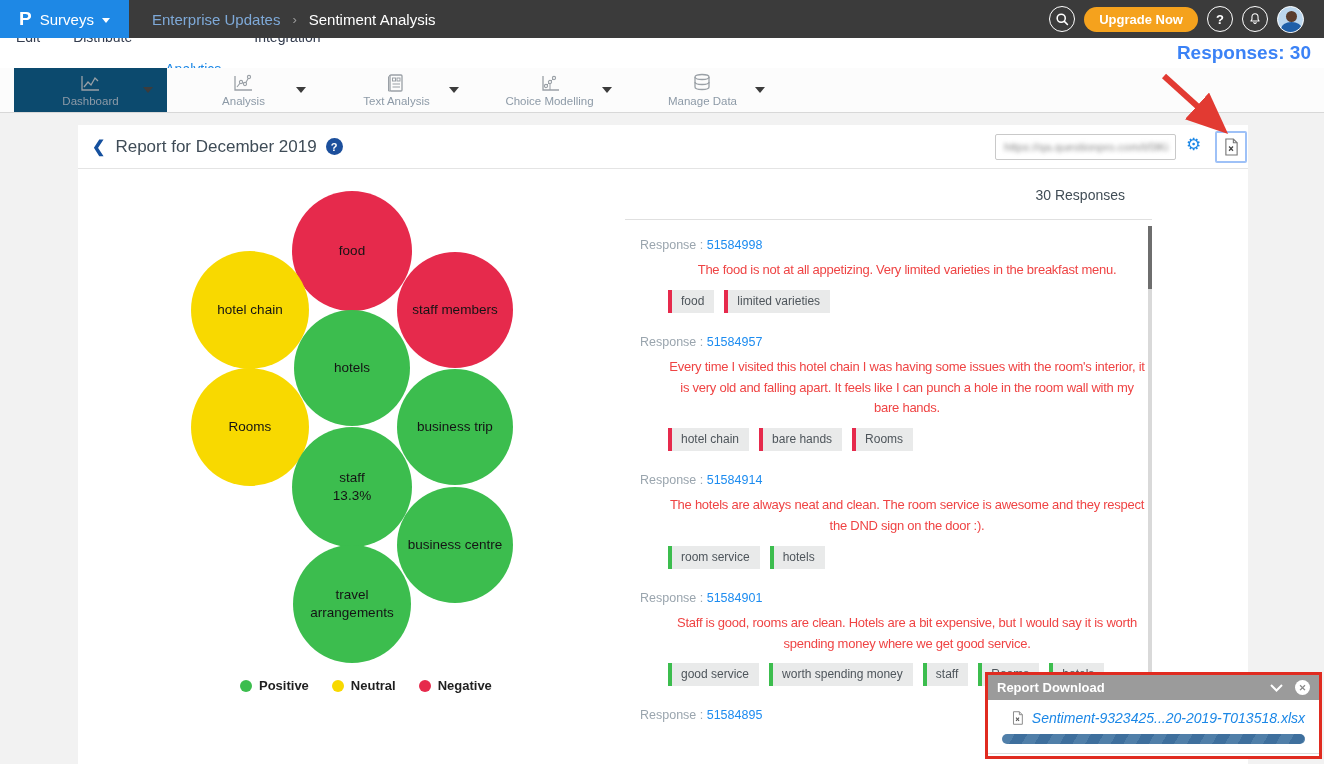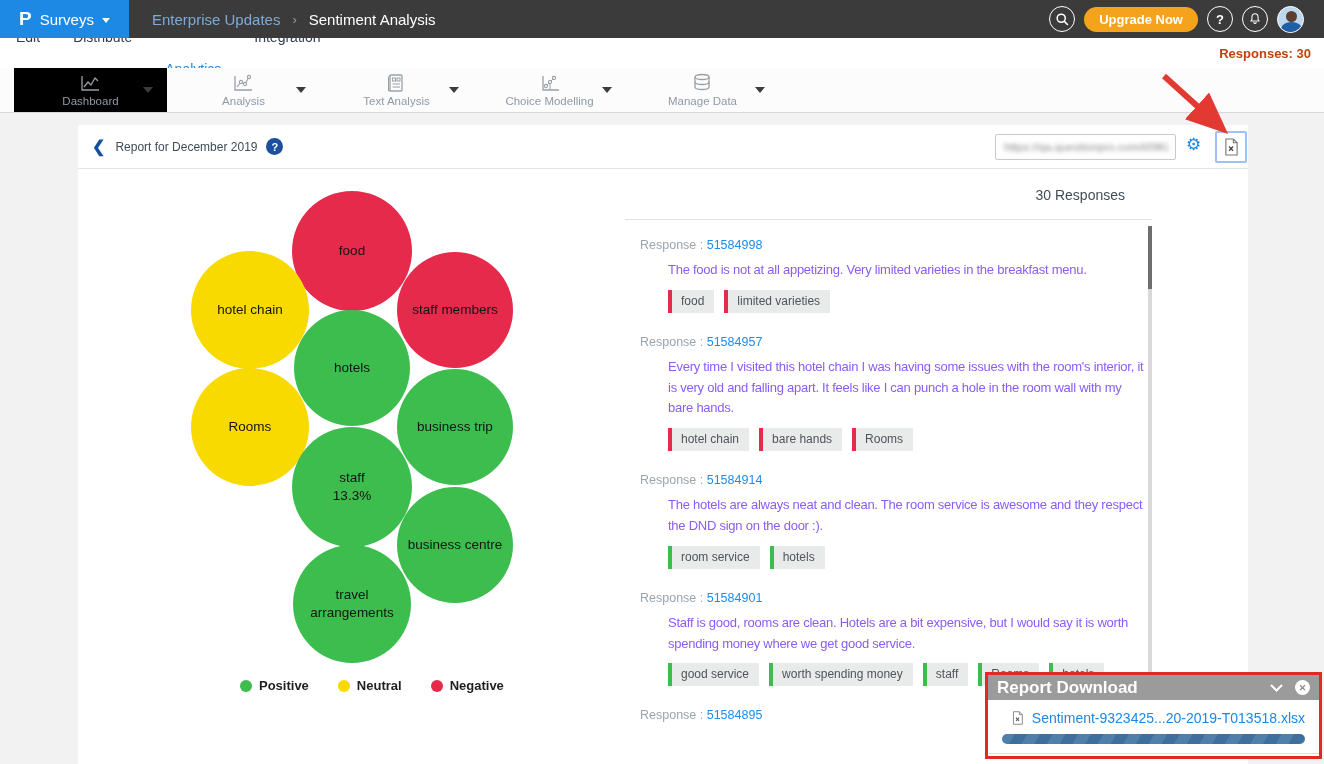--- a/index.html
+++ b/index.html
@@ -20,81 +20,81 @@
   .circle-btn { width:26px; height:26px; border:1.6px solid #fff; border-radius:50%; display:flex; align-items:center; justify-content:center; color:#fff; font-weight:bold; font-size:13px; cursor:pointer; background:transparent; }
   .upgrade-btn { height:25px; padding:0 15px; background:#f5a21d; border:none; border-radius:13px; color:#fff; font-weight:bold; font-size:13px; cursor:pointer; font-family:"Liberation Sans",sans-serif; }
   .avatar { width:27px; height:27px; border:1.5px solid #fff; border-radius:50%; overflow:hidden; background:#bcd7ee; position:relative; cursor:pointer; }
   .avatar .head { position:absolute; left:8px; top:4px; width:11px; height:11px; border-radius:50%; background:#5a3d2e; }
   .avatar .body { position:absolute; left:3px; top:15px; width:21px; height:14px; border-radius:50% 50% 0 0; background:#1f5fa8; }
 
   
   .menubar { position:absolute; left:0; top:38px; width:1324px; height:30px; background:#fff; display:flex; align-items:center; padding-left:16px; gap:33px; }
   .menu-item { font-size:14px; color:#333c4e; cursor:pointer; text-decoration:none; }
   .menu-item.active { color:#1b87e6; text-decoration:underline; text-underline-offset:5px;margin-top:32px; }
-  .responses-count { margin-left:auto; padding-right:13px; color:#c2410c; font-size:13px; font-weight:bold; }
+  .responses-count { margin-left:auto; padding-right:13px; color:#3b82f6; font-size:19px; font-weight:bold; }
 
   
   .toolbar { position:absolute; left:0; top:68px; width:1324px; height:45px; background:#fcfcfc; border-bottom:1px solid #d8d8d8; }
   .tool-tab { position:absolute; top:0; width:153px; height:44px; display:flex; align-items:center; justify-content:center; cursor:pointer; }
-  .tool-tab.active { background:#000000; }
+  .tool-tab.active { background:#0c4a6e; }
   .tab-inner { display:flex; flex-direction:column; align-items:center; gap:2px; }
   .tab-label { font-size:11.5px; color:#8d9aa7; }
   .tab-caret { position:absolute; right:14px; top:19px; width:0; height:0; border-left:5px solid transparent; border-right:5px solid transparent; border-top:6px solid #3c3c3c; cursor:pointer; }
   .tab-icon svg { display:block; }
 
   
   .card { position:absolute; left:78px; top:125px; width:1170px; height:639px; background:#fff; }
   .card-header { position:relative; height:44px; border-bottom:1px solid #e4e4e4; display:flex; align-items:center; padding-left:14px; }
   .back-chevron { color:#15509e; font-size:16px; font-weight:bold; cursor:pointer; margin-right:10px; }
-  .report-title { font-size:12px; color:#3f4c57; }
+  .report-title { font-size:17px; color:#3f4c57; }
   .help-badge { width:17px; height:17px; border-radius:50%; background:#1c4f9c; color:#fff; font-size:11px; font-weight:bold; display:flex; align-items:center; justify-content:center; margin-left:9px; cursor:pointer; }
   .share-url { position:absolute; left:917px; top:9px; width:181px; height:26px; border:1px solid #c9c9c9; border-radius:2px; background:#fff; display:flex; align-items:center; padding:0 8px; overflow:hidden; }
   .share-url span { font-size:11.5px; color:#8a8a8a; filter:blur(2.3px); white-space:nowrap; }
   .gear-btn { position:absolute; left:1108px; top:11px; font-size:17px; color:#1b87e6; cursor:pointer; line-height:1; }
   .export-btn { position:absolute; left:1137px; top:6px; width:32px; height:32px; background:#fff; border:2px solid #9ec1f7; border-radius:2px; display:flex; align-items:center; justify-content:center; cursor:pointer; }
 
   
   .bubble-layer { position:absolute; left:0; top:44px; width:560px; height:560px; }
   .bubble { position:absolute; border-radius:50%; display:flex; flex-direction:column; align-items:center; justify-content:center; text-align:center; font-size:13.5px; color:#141414; line-height:1.35; cursor:pointer; margin-top:-44px; }
   .bubble.positive { background:#3cbd4e; }
   .bubble.neutral  { background:#f8d900; }
   .bubble.negative { background:#e62a4c; }
-  .legend { position:absolute; left:162px; top:553px; display:flex; gap:29px; align-items:center; }
+  .legend { position:absolute; left:162px; top:553px; display:flex; gap:23px; align-items:center; }
   .legend-item { display:flex; align-items:center; gap:7px; }
   .legend-dot { width:12px; height:12px; border-radius:50%; }
   .legend-label { font-size:13px; font-weight:bold; color:#1f1f1f; }
 
   
   .responses { position:absolute; left:547px; top:62px; width:527px; }
   .responses-header { text-align:right; padding-right:27px; font-size:14px; color:#414d56; }
   .responses-divider { margin-top:16px; border-top:1px solid #e0e0e0; }
   .response-list { padding:18px 0 0 15px; }
   .response-item { margin-bottom:22px; }
   .response-head { font-size:12.5px; }
   .resp-label { color:#9aa5ae; }
   .resp-id { color:#1d8cf0; cursor:pointer; text-decoration:none; }
-  .resp-text { margin:8px 0 0 28px; width:478px; font-size:13px; letter-spacing:-0.25px; line-height:1.6; color:#8b5cf6; }
+  .resp-text { margin:8px 0 0 28px; width:478px; font-size:13px; letter-spacing:-0.25px; line-height:1.6; color:#ef4444;text-align:center; }
   .resp-tags { margin:9px 0 0 28px; display:flex; flex-wrap:wrap; gap:10px; }
   .tag { background:#e9eaea; padding:4px 10px 5px 9px; font-size:12px; color:#4e555b; cursor:pointer; }
   .tag.neg { border-left:4px solid #e62a4c; }
   .tag.pos { border-left:4px solid #3cbd4e; }
   .list-scrollbar { position:absolute; left:1070px; top:101px; width:4px; height:531px; background:#d9d9d9; cursor:pointer; }
   .list-scrollbar .thumb { position:absolute; left:0; top:0; width:4px; height:63px; background:#6e6e6e; }
 
   
   .red-arrow { position:absolute; left:1150px; top:66px; z-index:20; pointer-events:none; }
 
   
   .download-panel { position:absolute; left:985px; top:672px; width:337px; height:87px; border:3px solid #e02b20; background:#fff; z-index:30; }
   .dl-header { height:25px; background:#9b9b9b; display:flex; align-items:center; padding:0 9px; }
-  .dl-title { color:#fff; font-size:17px; font-weight:bold; }
+  .dl-title { color:#fff; font-size:13px; font-weight:bold; }
   .dl-header-icons { margin-left:auto; display:flex; align-items:center; gap:12px; }
   .dl-chevron { cursor:pointer; display:flex; }
   .dl-close { width:15px; height:15px; border-radius:50%; background:#fff; color:#8a8a8a; font-size:9px; font-weight:bold; display:flex; align-items:center; justify-content:center; cursor:pointer; }
-  .dl-file-row { display:flex; align-items:flex-start; gap:8px; padding:10px 14px 0 24px; }
+  .dl-file-row { display:flex; align-items:flex-start; gap:8px; padding:10px 14px 0 24px;font-style:italic; }
   .dl-file-name { font-size:14px; color:#1b87e6; cursor:pointer; text-decoration:none; white-space:nowrap; }
   .dl-progress { margin:8px 14px 0 14px; height:10px; border-radius:5px; background:repeating-linear-gradient(120deg,#507fa9 0 11px,#3e6f9d 11px 22px); }
   .dl-divider { margin-top:9px; border-top:1px solid #ddd; }
 </style>
 </head>
 <body>
 
 <header class="topbar">
   <div class="logo-block">
     <span class="logo-p">P</span>

